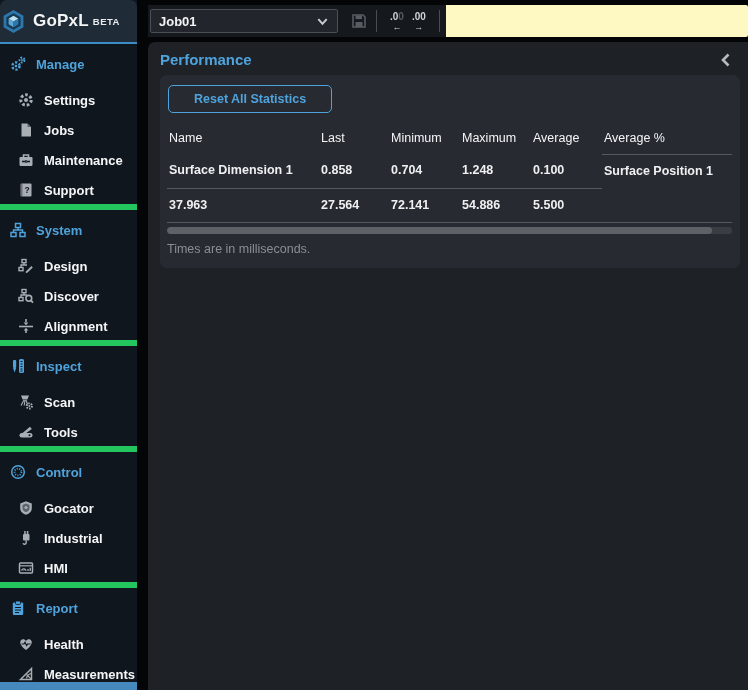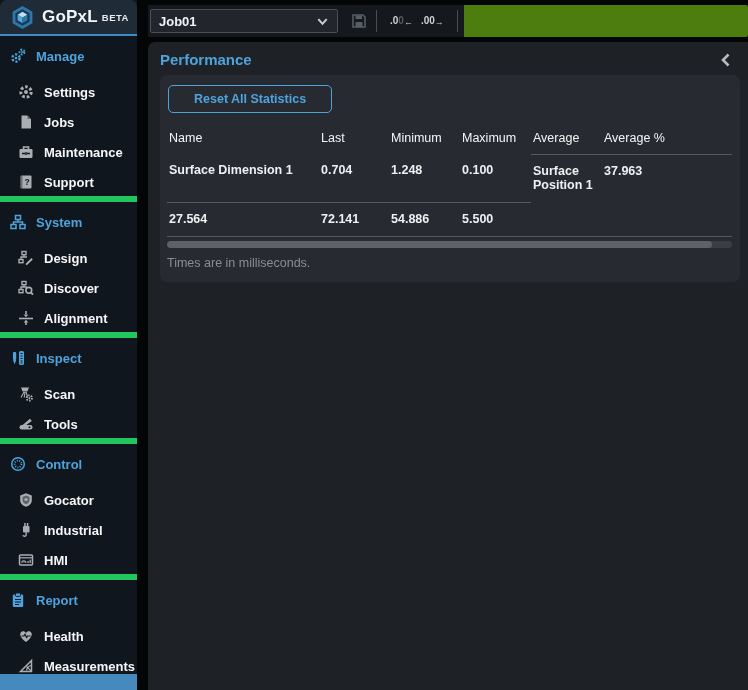--- a/index.html
+++ b/index.html
@@ -2,49 +2,49 @@
 <html><head>
 <meta charset="utf-8">
 <style>
   * { margin:0; padding:0; box-sizing:border-box; }
   html,body { width:748px; height:690px; background:#040507; overflow:hidden;
     font-family:"Liberation Sans", sans-serif; }
 
   
   .sidebar { position:absolute; left:0; top:0; width:137px; height:690px;
     background:#10161d; }
-  .logo-block { height:36px; background:#202b38; border-radius:7px 7px 0 0;
-    border-bottom:2px solid #3e8cc7; display:flex; align-items:center; padding-left:9px; }
+  .logo-block { height:44px; background:#202b38; border-radius:7px 7px 0 0;
+    border-bottom:2px solid #3e8cc7; display:flex; align-items:center; }
   .logo-text { color:#f2f4f6; font-weight:bold; font-size:17px; letter-spacing:.2px; margin-left:7px; }
   .logo-badge { color:#e8eaec; font-weight:bold; font-size:9.5px; margin-left:4px; letter-spacing:.5px; }
   .nav-section { padding:6px 0; border-bottom:6px solid #22c55e; }
   .nav-section:last-child { border-bottom:none; }
   .sec-header { display:flex; align-items:center; height:28px; padding-left:9px;
     color:#4fa3dc; font-weight:bold; font-size:13px; cursor:default; }
   .sec-header .ic { color:#4fa3dc; }
   .nav-item { display:flex; align-items:flex-end; height:30px; padding-left:17px;
     color:#f5f6f7; font-weight:bold; font-size:13px; cursor:default; }
   .nav-item .ic { color:#a9aeb4; }
   .nav-item.selected { background:#4689bd; color:#ffffff; }
   .nav-item.selected .ic { color:#ffffff; }
   .ic { width:17px; height:17px; display:inline-flex; align-items:center;
     justify-content:center; margin-right:10px; flex:0 0 17px; }
   .ic svg { width:16px; height:16px; display:block; }
 
   
   .topbar { position:absolute; left:148px; top:5px; width:600px; height:32px;
-    background:#4d7c0f; border-radius:2px; display:flex; align-items:center; }
+    background:#fef9c3; border-radius:2px; display:flex; align-items:center; }
   .topbar-left { background:#15181c; height:32px; display:flex; align-items:center;
     padding:0 6px 0 2px; }
   .job-select { width:188px; height:24px; background:#22262c; border:1px solid #4b5056;
     border-radius:2px; display:flex; align-items:center; justify-content:space-between;
     padding:0 8px; color:#f2f3f5; font-weight:bold; font-size:13px; cursor:pointer; }
   .save-btn { margin-left:12px; color:#585d63; display:flex; cursor:default; }
   .vsep { width:1px; height:22px; background:#4a4e53; margin:0 9px; }
-  .dec-btn { display:flex; flex-direction:row; align-items:center; color:#cfd3d7;
+  .dec-btn { display:flex; flex-direction:column; align-items:center; color:#cfd3d7;
     font-weight:bold; font-size:10px; line-height:10px; margin:0 4px; cursor:pointer; }
   .dec-btn .ghost { opacity:.35; }
   .dec-btn .arrow { font-size:9px; line-height:8px; margin-top:1px; color:#cfd3d7; }
 
   
   .panel { position:absolute; left:148px; top:42px; width:600px; height:648px;
     background:#1e2227; border-radius:7px 0 0 0; }
   .panel-header { display:flex; align-items:center; justify-content:space-between;
     padding:9px 14px 7px 12px; }
   .panel-title { color:#4fa3dc; font-weight:bold; font-size:15px; }
@@ -362,20 +362,21 @@
 
     <div class="stats-table">
       <div class="th">Name</div>
       <div class="th">Last</div>
       <div class="th">Minimum</div>
       <div class="th">Maximum</div>
       <div class="th">Average</div>
       <div class="th">Average %</div>
 
       <div class="td">Surface Dimension 1</div>
+      <div class="td">0.858</div>
       <div class="td">0.704</div>
       <div class="td">1.248</div>
       <div class="td">0.100</div>
 
       <div class="td row-divide">Surface Position 1</div>
       <div class="td row-divide">37.963</div>
       <div class="td row-divide">27.564</div>
       <div class="td row-divide">72.141</div>
       <div class="td row-divide">54.886</div>
       <div class="td row-divide">5.500</div>

